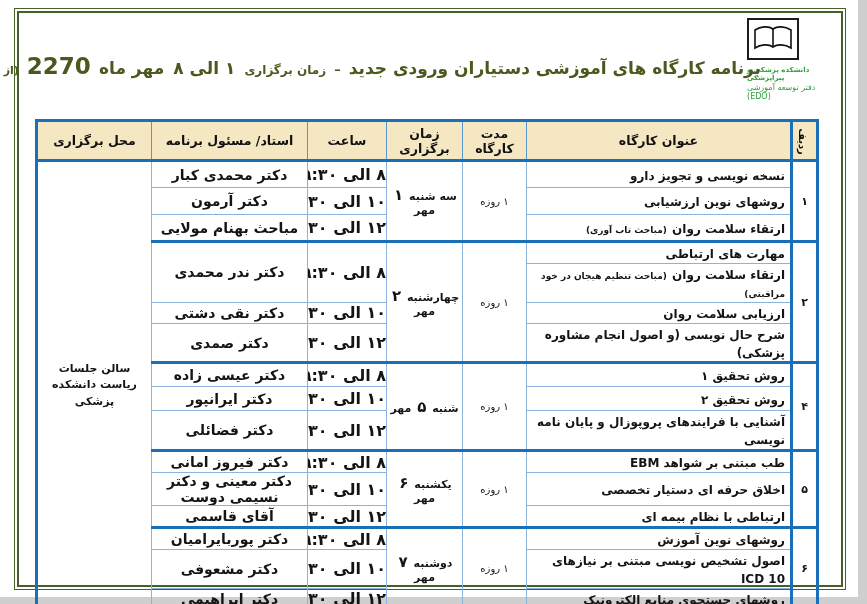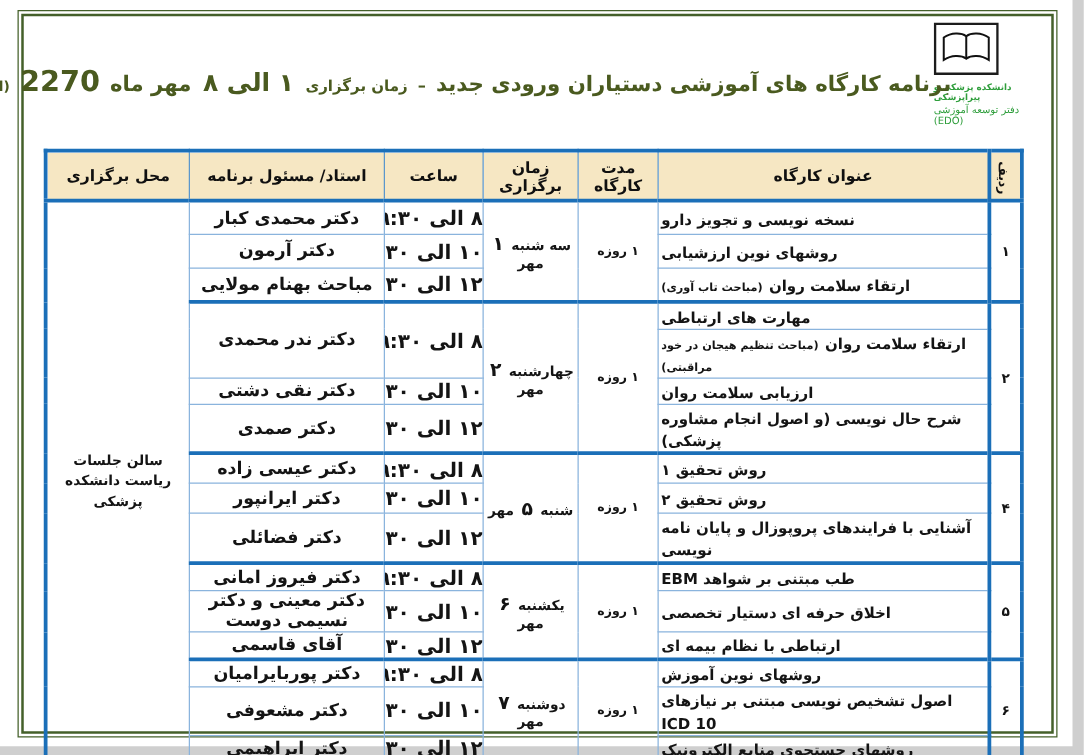--- a/index.html
+++ b/index.html
@@ -17,42 +17,42 @@
   .page{position:absolute;left:0;top:0;width:858px;height:597px;background:#fff}
   .frame-outer{position:absolute;left:14px;top:8px;right:12px;bottom:7px;border:1px solid var(--green);padding:2px}
   .frame-inner{position:relative;width:100%;height:100%;border:2px solid var(--green)}
 
   
   .title-wrap{position:absolute;left:0;right:80px;top:40px;text-align:center;direction:rtl;color:var(--tgreen);white-space:nowrap}
   .title-wrap span{font-weight:bold}
   .t-main{font-size:17px}
   .t-sep{font-size:13px;margin:0 3px}
   .t-label{font-size:12px}
-  .t-range{font-size:20px;margin:0 4px}
+  .t-range{font-size:17px;margin:0 4px}
   .t-month{font-size:17px}
   .t-year{font-size:23px;margin:0 3px}
   .t-note{font-size:11px}
 
   .logo{position:absolute;top:5px;right:8px;width:86px;text-align:left;direction:rtl}
   .logo-line1{font-size:7px;color:var(--lgreen);font-weight:bold;margin-top:2px}
   .logo-line2{font-size:8px;color:var(--lgreen);font-weight:normal;margin-top:1px}
 
   
   table{position:absolute;top:106px;right:22px;width:781px;border-collapse:collapse;table-layout:fixed;
         direction:rtl;border:3px solid var(--blue);color:var(--ink)}
   th,td{border:1px solid var(--lblue);vertical-align:middle;text-align:center;overflow:hidden}
   th{background:var(--cream);border:1px solid #5b97cc;border-bottom:3px solid var(--blue);
      font-size:12.5px;font-weight:bold;height:40px;color:#101010}
   tr.grp td{border-top:3px solid var(--blue)}
   td.radif{border-left:3px solid var(--blue);font-size:11px;font-weight:bold}
   th.radif{border-left:3px solid var(--blue)}
-  td.title{text-align:left;padding:1px 5px 1px 2px;line-height:1.12}
+  td.title{text-align:right;padding:1px 5px 1px 2px;line-height:1.12}
   .ttl{font-size:12px;font-weight:bold}
   .note{font-size:9px;font-weight:bold}
-  td.dur{font-size:10px;font-weight:700}
+  td.dur{font-size:10px;font-weight:400}
   td.date{font-size:11px;font-weight:bold}
   .d-day{font-size:15px;margin:0 2px}
   td.time{font-size:16px;font-weight:bold;white-space:nowrap}
   td.prof{font-size:14px;font-weight:bold;padding:0 2px}
   td.venue{font-size:11px;font-weight:bold;padding:16px 6px;line-height:1.5}
   .vtext{display:inline-block;transform:rotate(90deg);font-size:10px;font-weight:bold;white-space:nowrap}
 </style>
 </head>
 <body>
 

